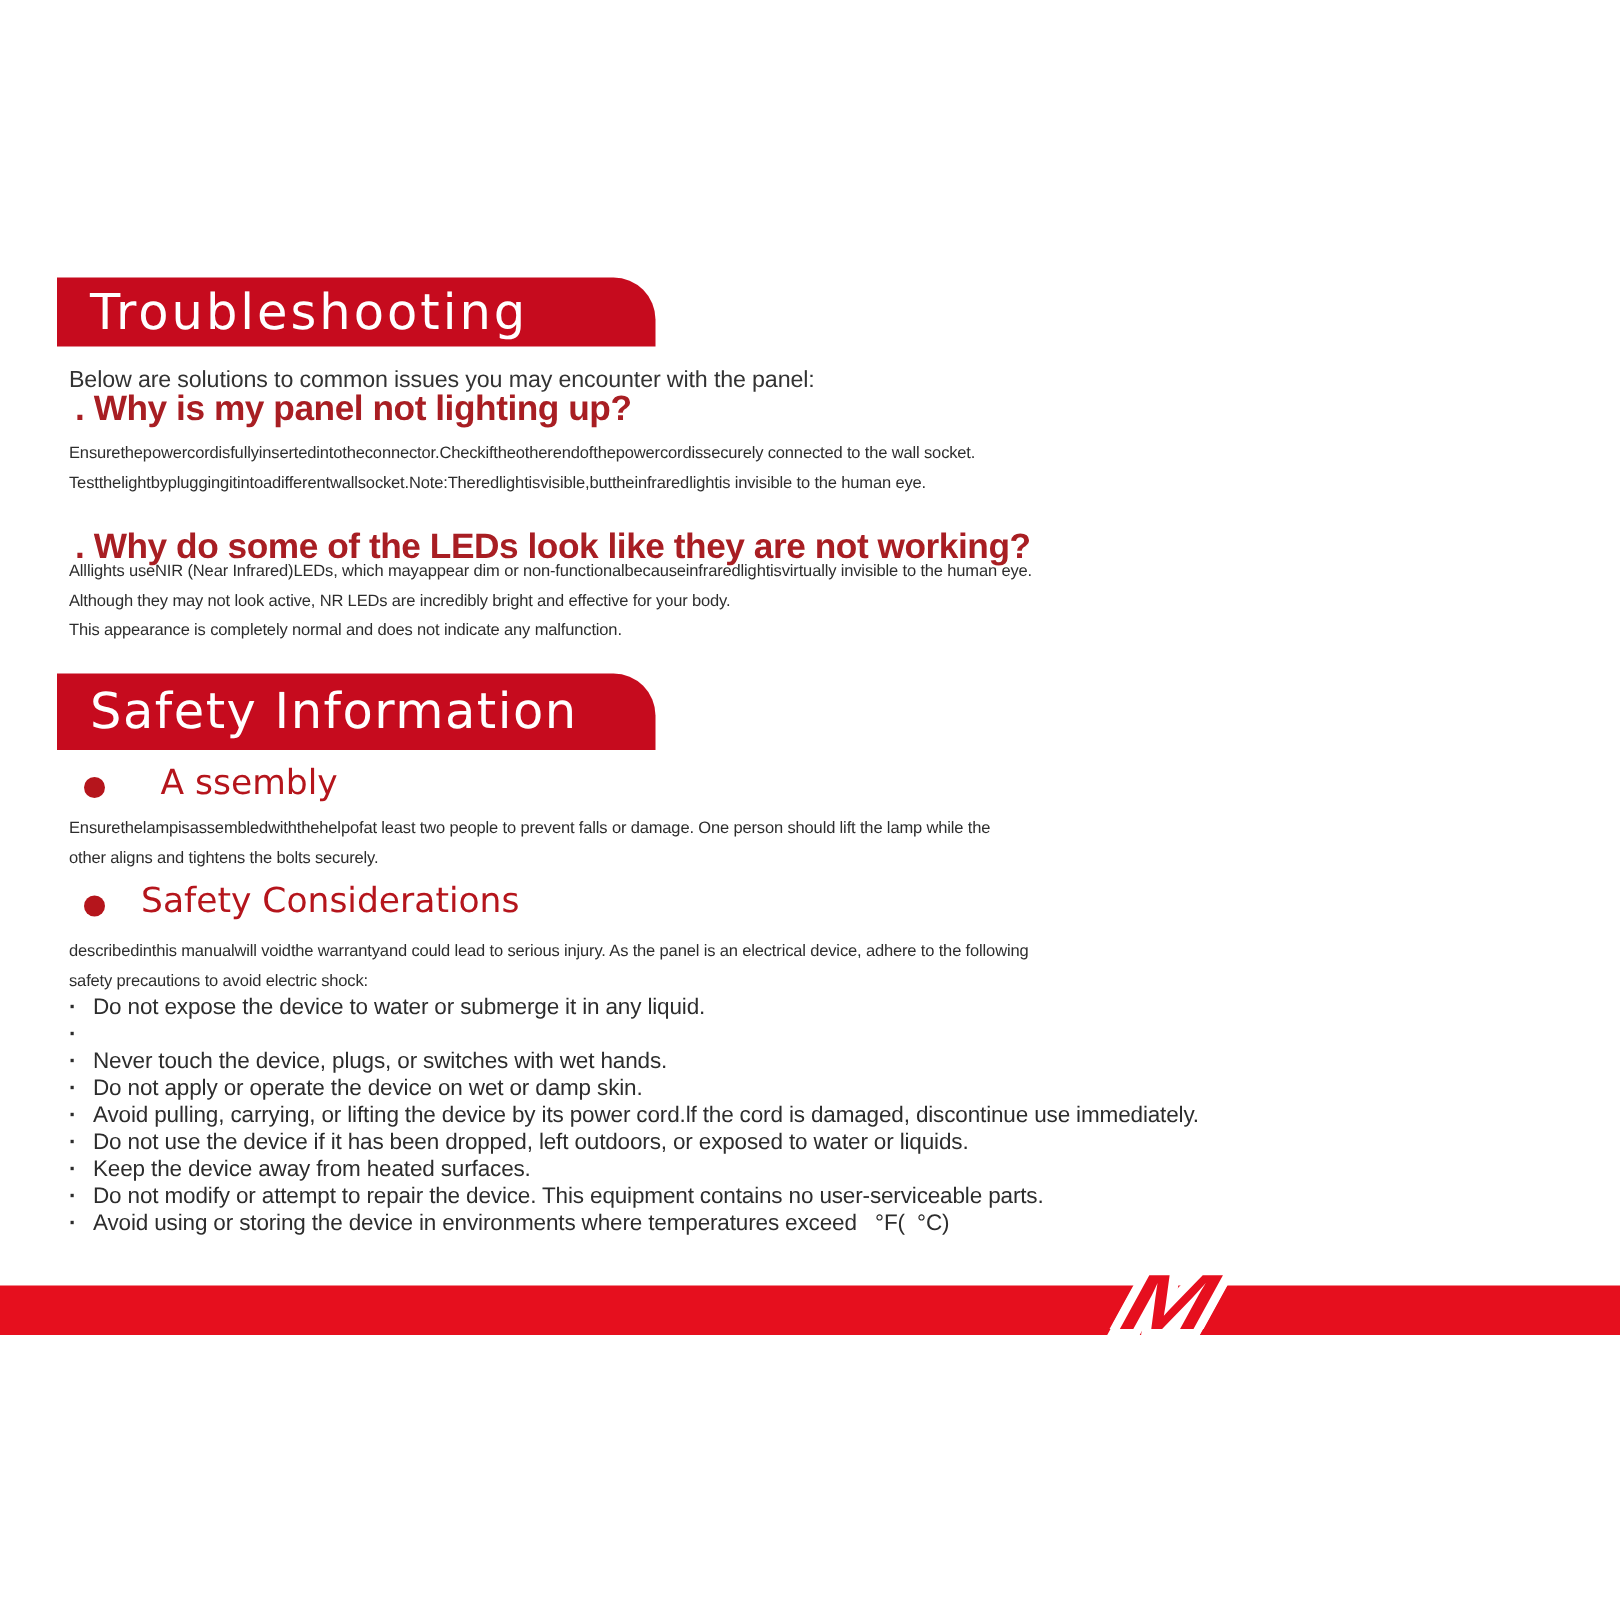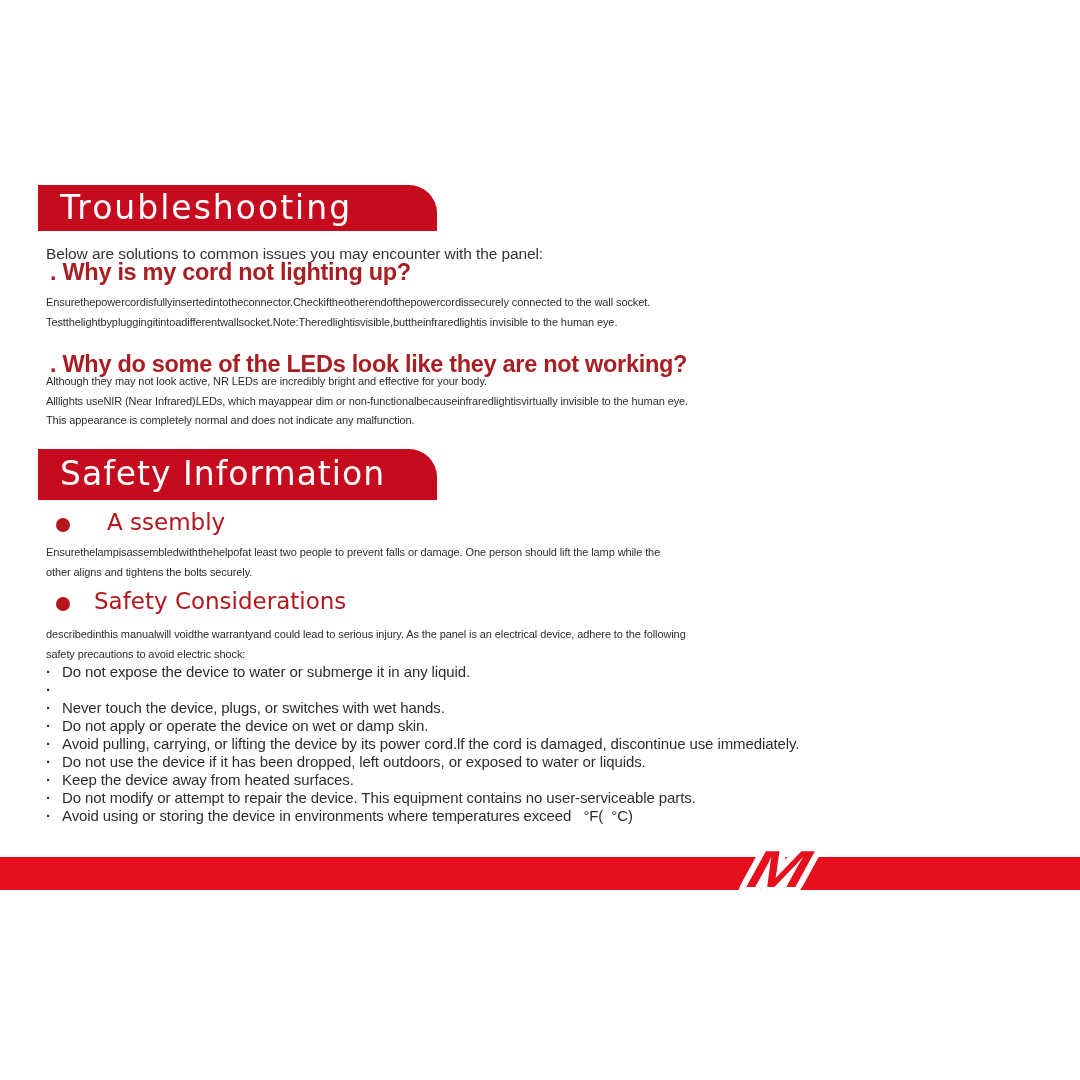--- a/index.html
+++ b/index.html
@@ -68,32 +68,32 @@
 <body>
 
 <div class="page">
 
   <div class="banner banner-1">
     <span class="banner-text">Troubleshooting</span>
   </div>
 
   <div class="intro">Below are solutions to common issues you may encounter with the panel:</div>
 
-  <div class="qhead q1">. Why is my cord not lighting up?</div>
+  <div class="qhead q1">. Why is my panel not lighting up?</div>
 
   <div class="para p1">
       <div class="pline">Ensurethepowercordisfullyinsertedintotheconnector.Checkiftheotherendofthepowercordissecurely connected to the wall socket.</div>
       <div class="pline">Testthelightbypluggingitintoadifferentwallsocket.Note:Theredlightisvisible,buttheinfraredlightis invisible to the human eye.</div>
     </div>
 
   <div class="qhead q2">. Why do some of the LEDs look like they are not working?</div>
 
   <div class="para p2">
+      <div class="pline">Alllights useNIR (Near Infrared)LEDs, which mayappear dim or non-functionalbecauseinfraredlightisvirtually invisible to the human eye.</div>
       <div class="pline">Although they may not look active, NR LEDs are incredibly bright and effective for your body.</div>
-      <div class="pline">Alllights useNIR (Near Infrared)LEDs, which mayappear dim or non-functionalbecauseinfraredlightisvirtually invisible to the human eye.</div>
       <div class="pline">This appearance is completely normal and does not indicate any malfunction.</div>
     </div>
 
   <div class="banner banner-2">
     <span class="banner-text">Safety Information</span>
   </div>
 
   <span class="dot dot1"></span>
   <div class="subhead sh1">A ssembly</div>
 

